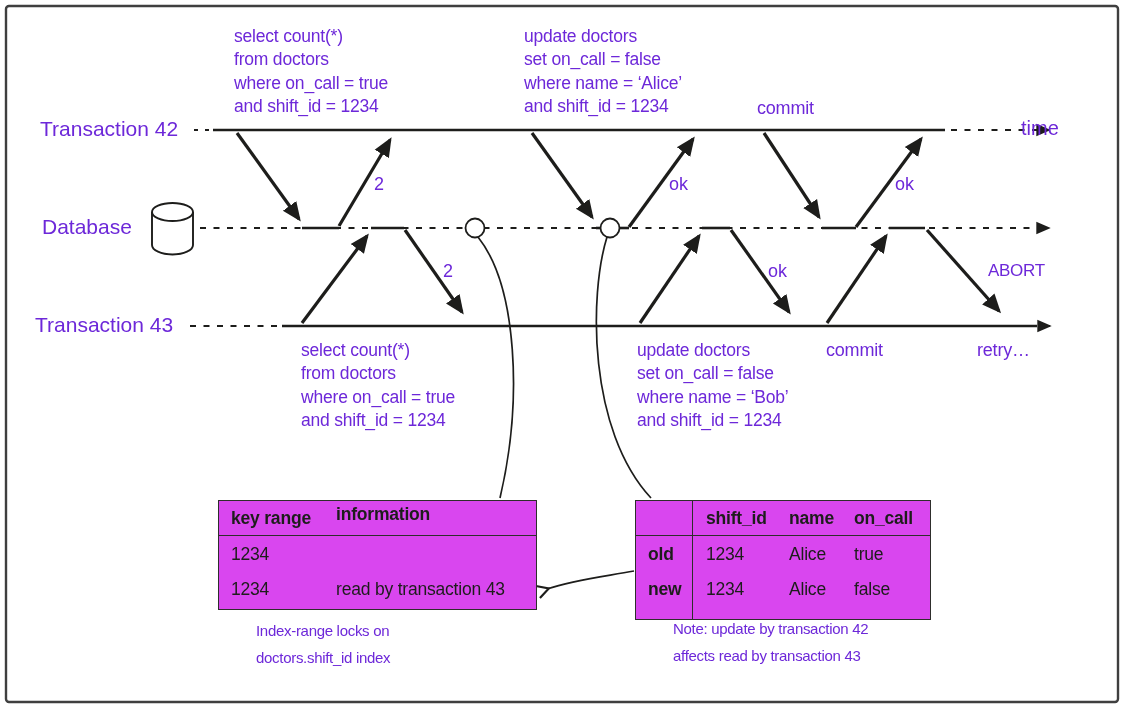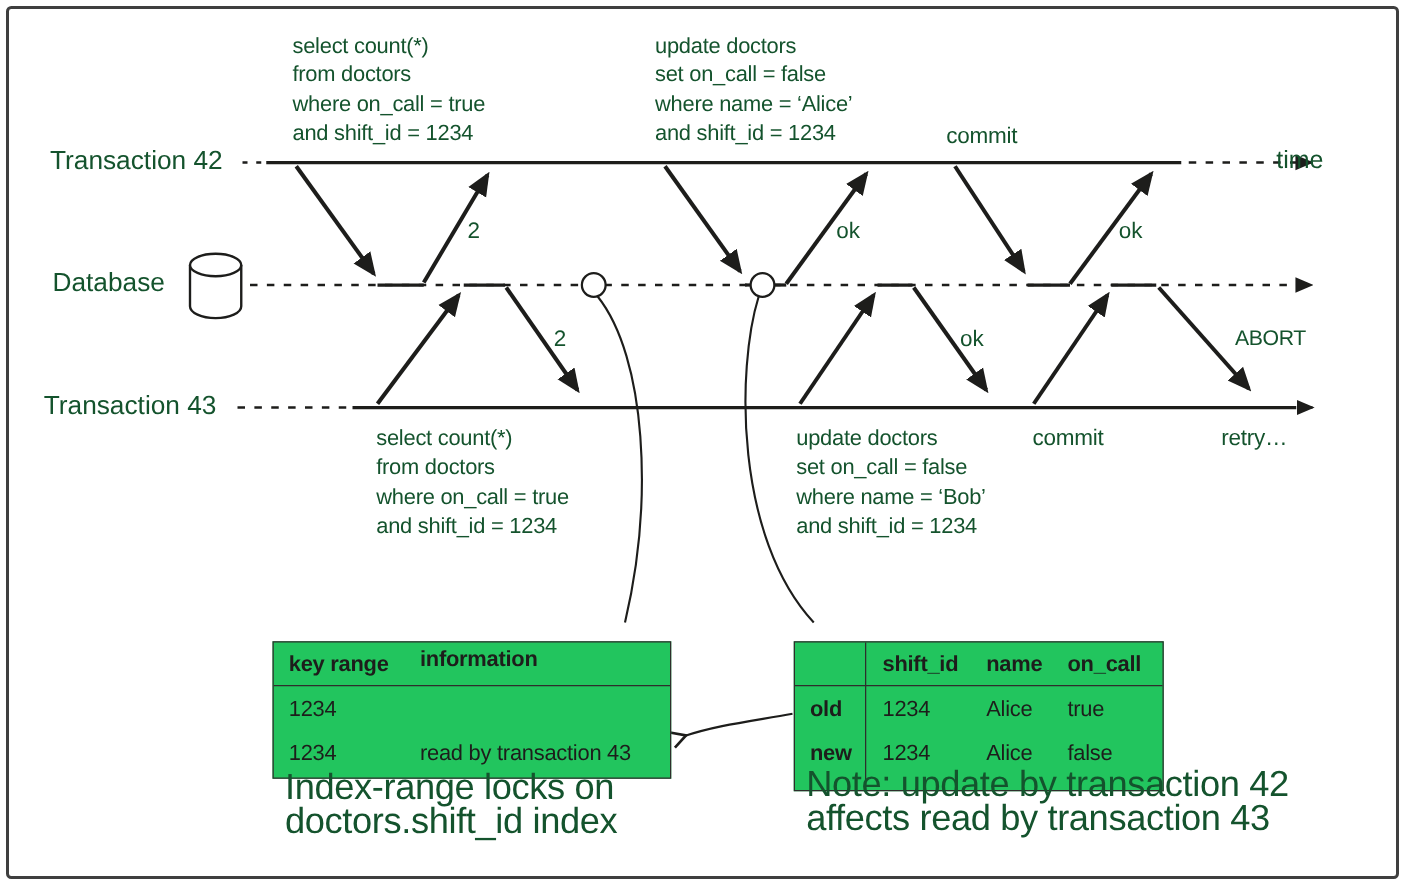--- a/index.html
+++ b/index.html
@@ -2,33 +2,33 @@
 <html><head>
 <meta charset="utf-8">
 <style>
   html,body{margin:0;padding:0;background:#e8e8e8;}
   #stage{
     position:relative;width:1124px;height:708px;background:#ffffff;
     font-family:"Liberation Sans","DejaVu Sans",sans-serif;color:#1d1d1b;
     overflow:hidden;
   }
   svg{position:absolute;left:0;top:0;}
-  .txt{position:absolute;white-space:pre;color:#14532d;}
+  .txt{position:absolute;white-space:pre;color:#6d28d9;}
   .sql{font-size:17.5px;line-height:23.3px;letter-spacing:-0.2px;}
   .lane-label{font-size:21px;}
   .msg-label{font-size:18px;letter-spacing:-0.2px;}
   .resp-label{font-size:18px;}
   .abort-label{font-size:17px;letter-spacing:-0.3px;}
   .time-label{font-size:20px;}
-  .tbl{position:absolute;background:#22c55e;border:1.8px solid #2e2e2c;box-sizing:border-box;margin-top:13px;}
+  .tbl{position:absolute;background:#d946ef;border:1.8px solid #2e2e2c;box-sizing:border-box;}
   .tbl .cell{position:absolute;font-size:17.5px;white-space:nowrap;letter-spacing:-0.2px;}
   .tbl .hdr{font-weight:bold;}
   .tbl .hline{position:absolute;left:0;right:0;height:0;border-top:1.8px solid #2e2e2c;}
   .tbl .vline{position:absolute;top:0;bottom:0;width:0;border-left:1.8px solid #2e2e2c;}
-  .caption{font-size:29px;line-height:27px;letter-spacing:-0.3px;}
+  .caption{font-size:15px;line-height:27px;letter-spacing:-0.3px;margin-left:28px;}
 </style>
 </head>
 <body>
 
 <div id="stage">
 
   <svg width="1124" height="708" viewBox="0 0 1124 708">
     <defs>
       <marker id="ahBig" viewBox="0 0 10 10" refX="8.4" refY="5" markerWidth="6" markerHeight="6" orient="auto-start-reverse">
         <path d="M0,0.7 L10,5 L0,9.3 Z" fill="#1d1d1b"></path>

